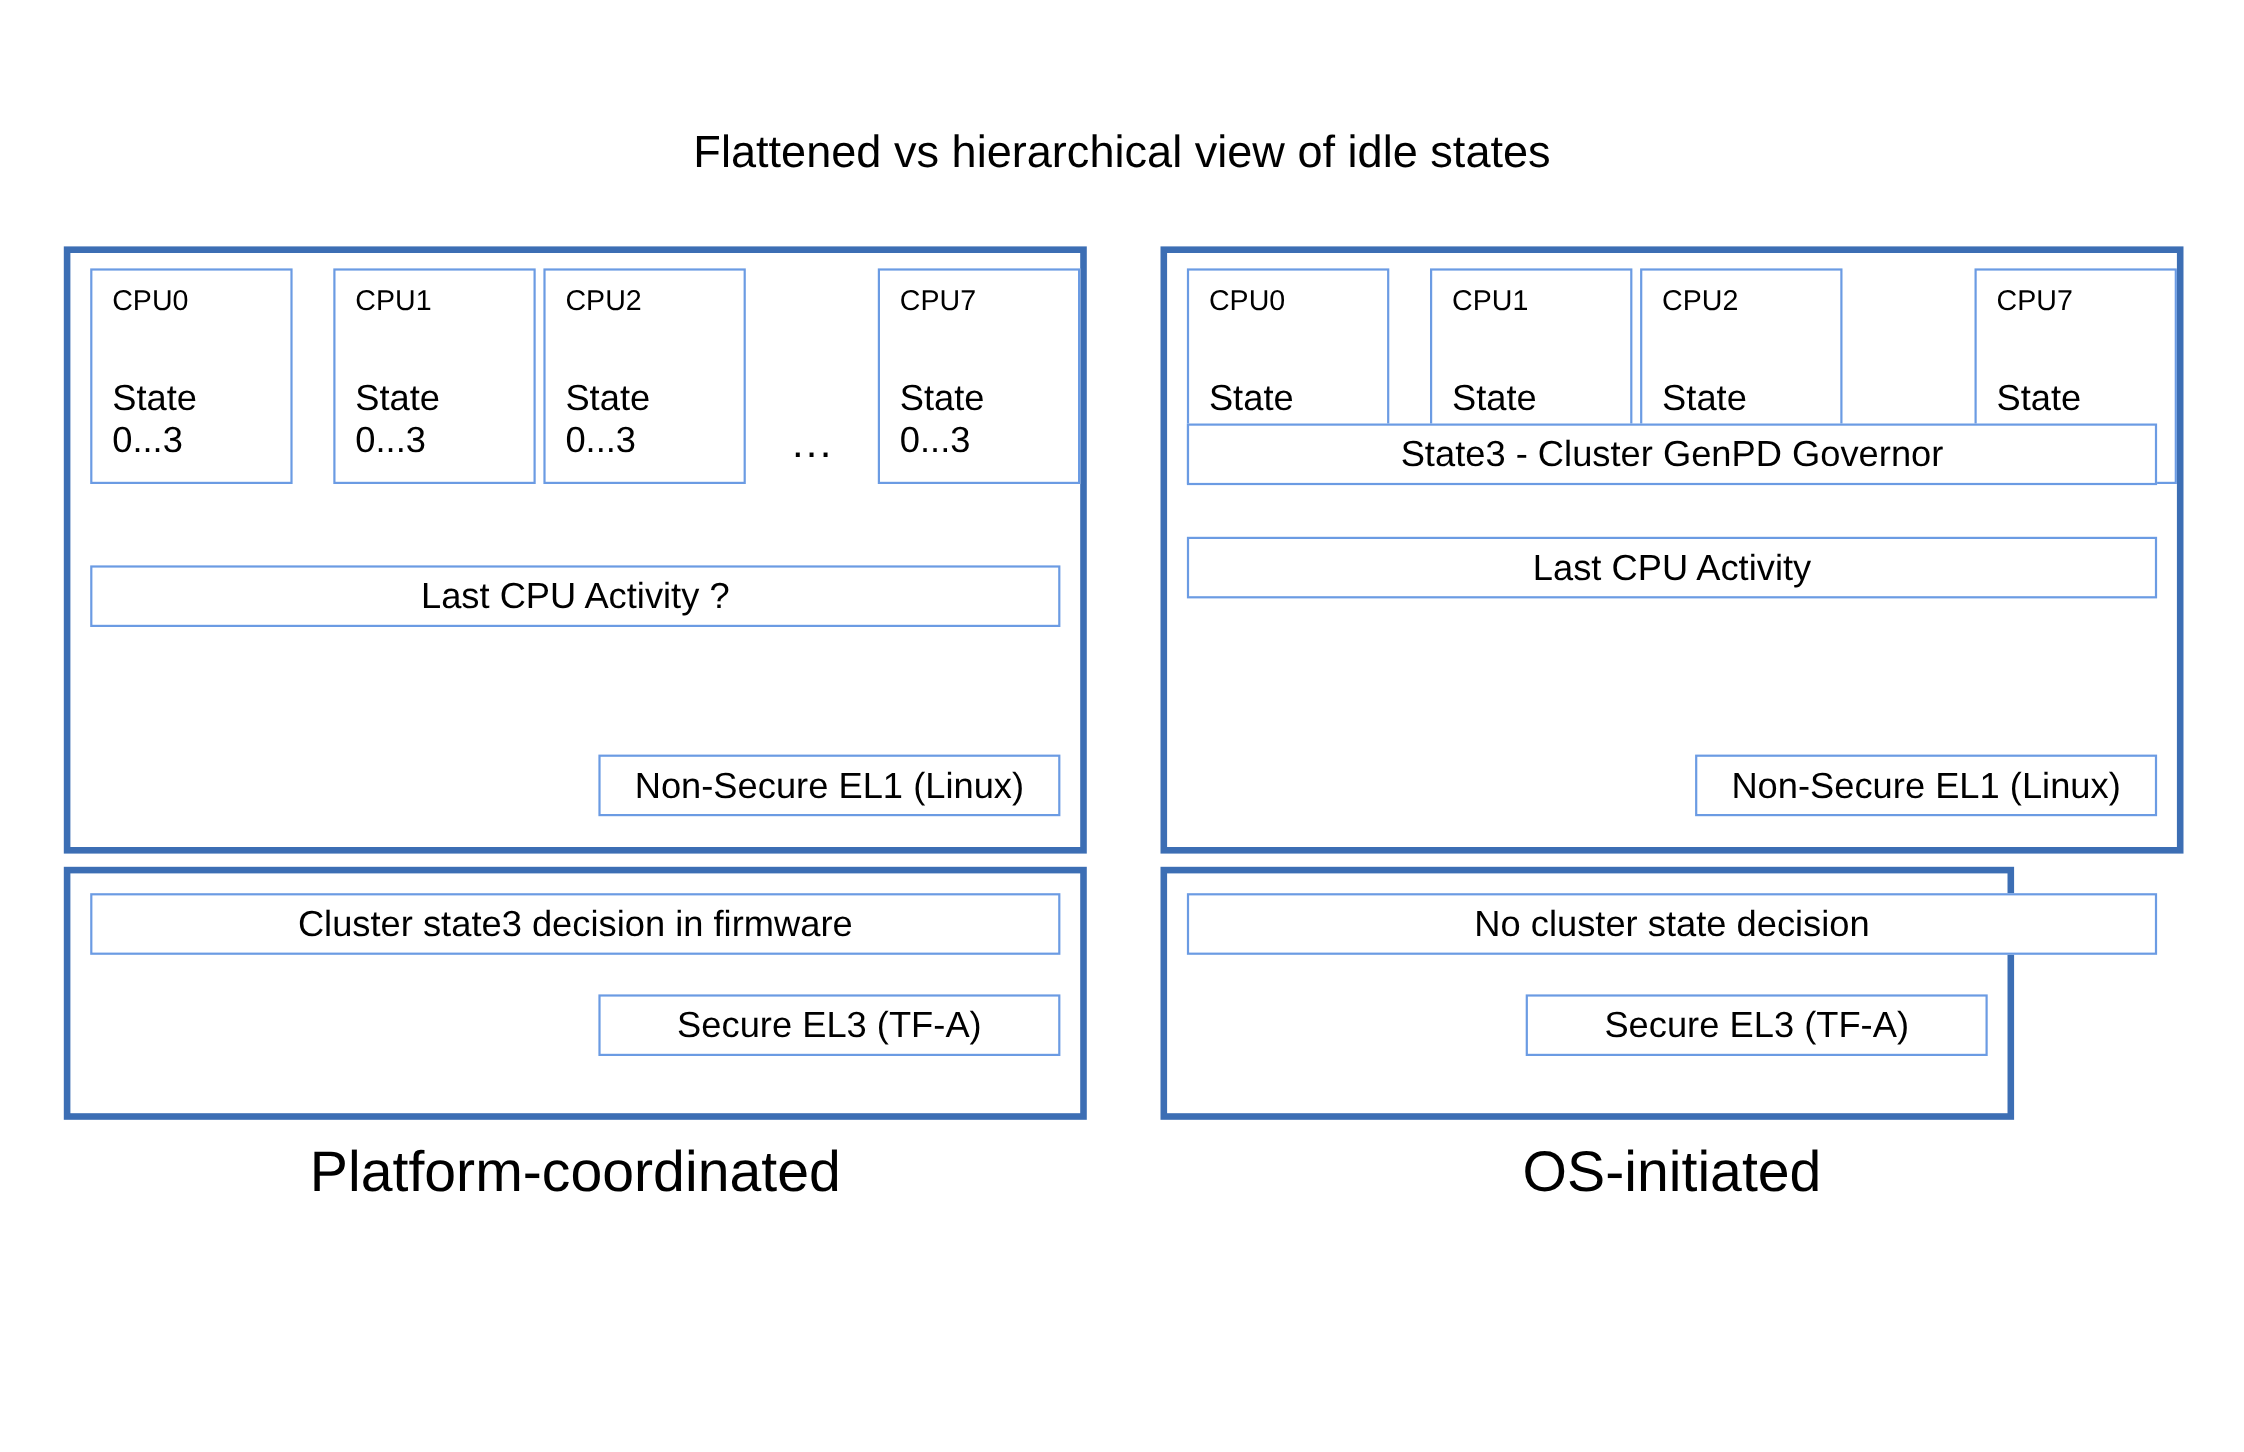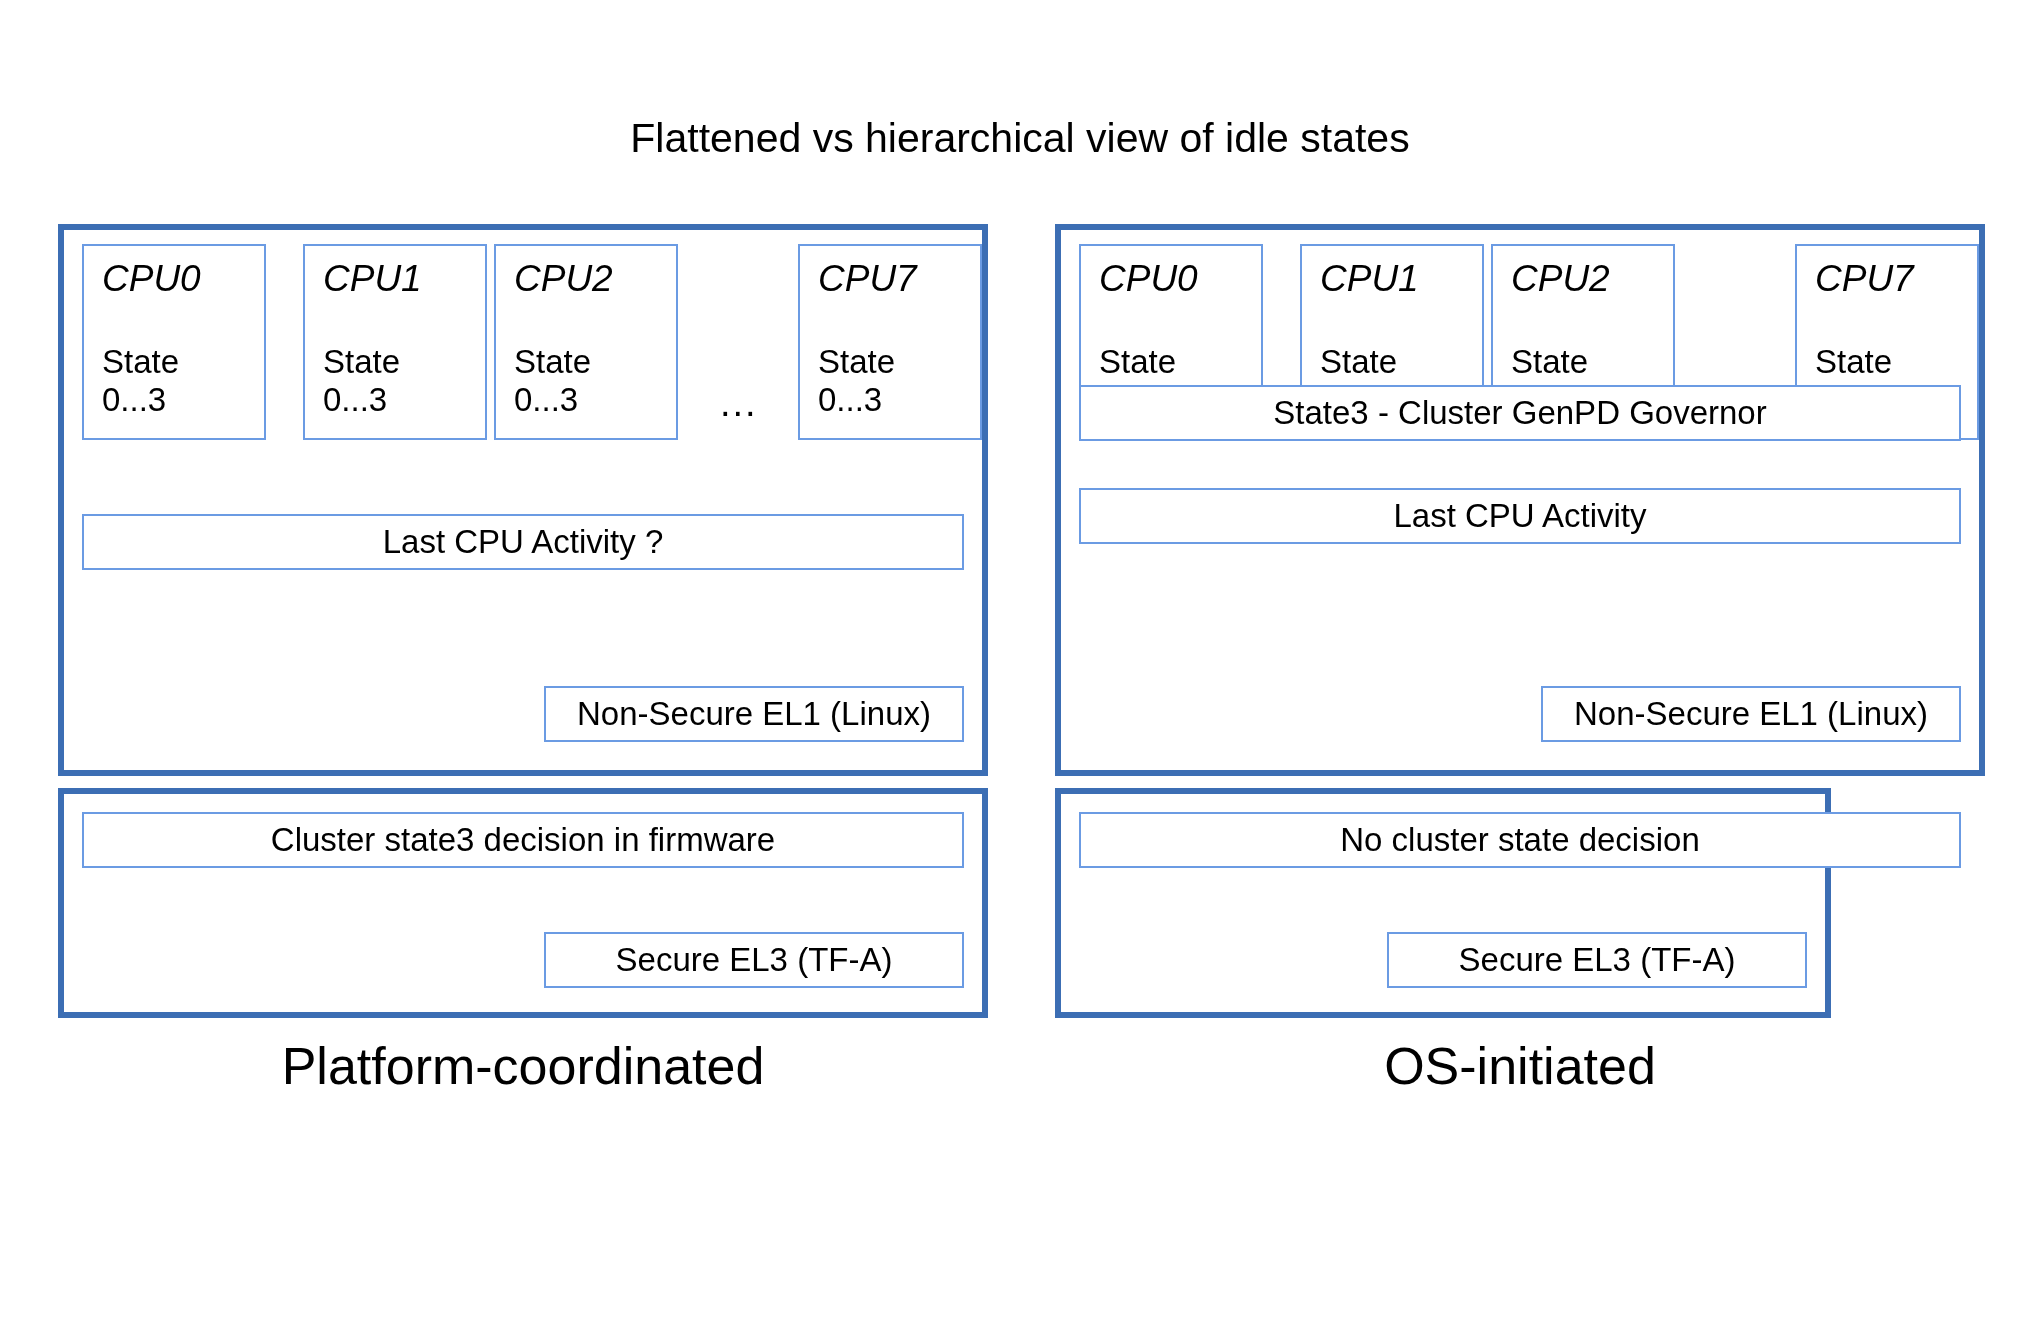--- a/index.html
+++ b/index.html
@@ -59,24 +59,23 @@
     position: absolute;
     top: 0;
     width: 184px;
     height: 196px;
     border: 2px solid #6B9BE3;
     background: #ffffff;
     box-sizing: border-box;
     padding: 14px 0 0 18px;
   }
   .cpu-box .cpu-label {
-    font-size: 37px;
+    font-size: 26px;
     line-height: 1.05;
     white-space: nowrap;
-    font-style: italic;
   }
   .cpu-box .state-label {
     position: absolute;
     left: 18px;
     top: 98px;
     font-size: 33px;
     line-height: 1.12;
     white-space: nowrap;
   }
   .cpu-box .state-range {
@@ -129,21 +128,21 @@
     width: 420px;
     height: 56px;
     left: auto;
     right: 18px;
   }
   .bar-el1-left  { top: 456px; }
   .bar-el1-right { top: 456px; }
 
   
   .bar-fw-decision { top: 18px; }
-  .bar-el3         { top: 110px; margin-top: 28px; }
+  .bar-el3         { top: 110px; }
 
   
   .caption {
     position: absolute;
     top: 1036px;
     font-size: 52px;
     text-align: center;
     white-space: nowrap;
     color: #000000;
   }

